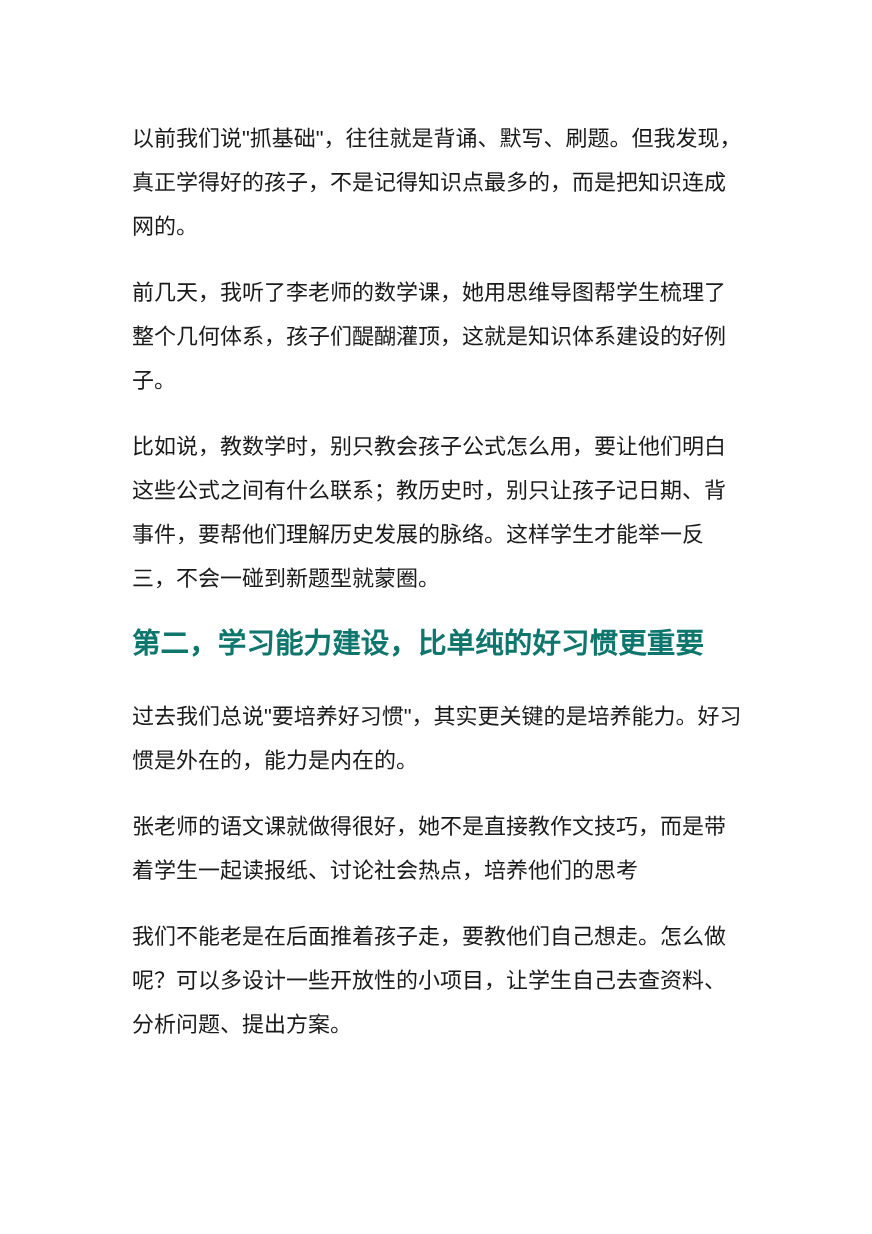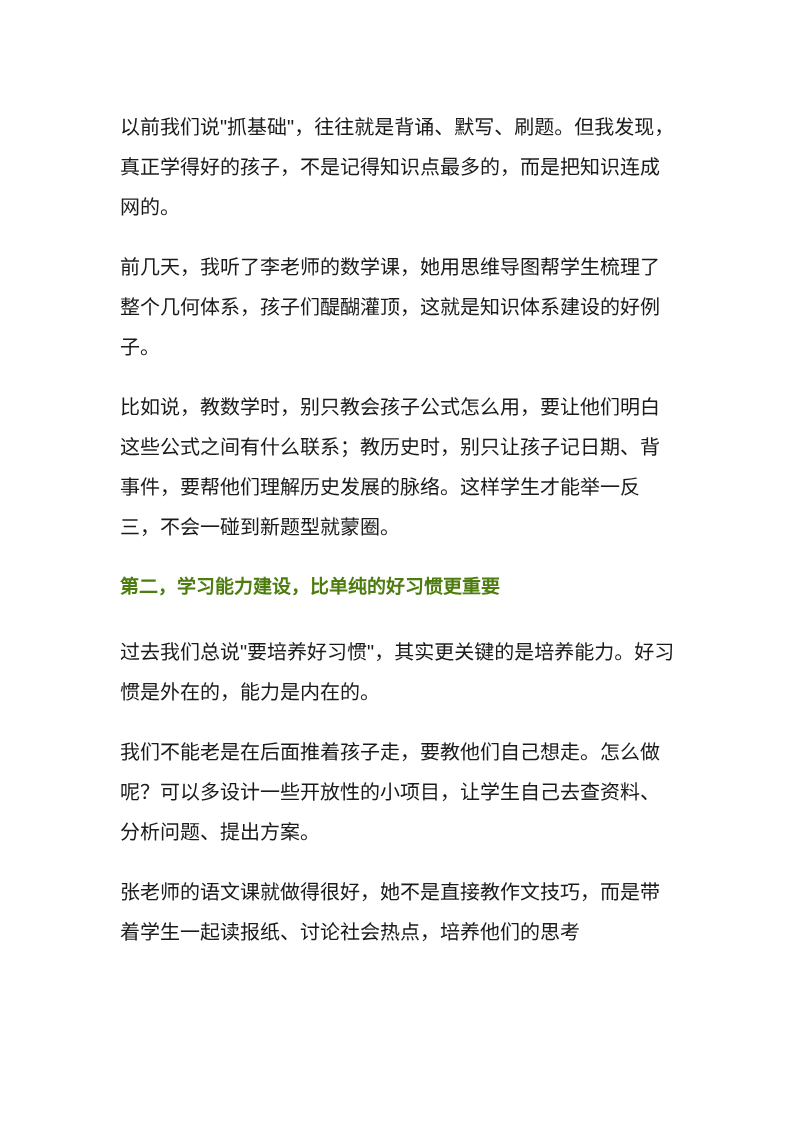--- a/index.html
+++ b/index.html
@@ -23,37 +23,38 @@
   .para {
     margin: 0 0 20px 0;
     font-size: 20px;
     line-height: 40px;
     color: #1a1a1a;
     text-align: left;
     word-break: break-all;
   }
   .section-heading {
     margin: 8px 0 25px 0;
-    font-size: 19px;
+    font-size: 26px;
     line-height: 40px;
     font-weight: 700;
-    color: #4d7c0f;
+    color: #0f766e;
     word-break: break-all;
+    font-family: Liberation Mono, monospace;
   }
 </style>
 </head>
 <body>
 
 <div class="page">
   <p class="para">以前我们说"抓基础"，往往就是背诵、默写、刷题。但我发现，真正学得好的孩子，不是记得知识点最多的，而是把知识连成网的。</p>
 
   <p class="para">前几天，我听了李老师的数学课，她用思维导图帮学生梳理了整个几何体系，孩子们醍醐灌顶，这就是知识体系建设的好例子。</p>
 
   <p class="para">比如说，教数学时，别只教会孩子公式怎么用，要让他们明白这些公式之间有什么联系；教历史时，别只让孩子记日期、背事件，要帮他们理解历史发展的脉络。这样学生才能举一反三，不会一碰到新题型就蒙圈。</p>
 
   <h2 class="section-heading">第二，学习能力建设，比单纯的好习惯更重要</h2>
 
   <p class="para">过去我们总说"要培养好习惯"，其实更关键的是培养能力。好习惯是外在的，能力是内在的。</p>
 
+  <p class="para">张老师的语文课就做得很好，她不是直接教作文技巧，而是带着学生一起读报纸、讨论社会热点，培养他们的思考</p>
+
   <p class="para">我们不能老是在后面推着孩子走，要教他们自己想走。怎么做呢？可以多设计一些开放性的小项目，让学生自己去查资料、分析问题、提出方案。</p>
-
-  <p class="para">张老师的语文课就做得很好，她不是直接教作文技巧，而是带着学生一起读报纸、讨论社会热点，培养他们的思考</p>
 </div>
 
 </body></html>

